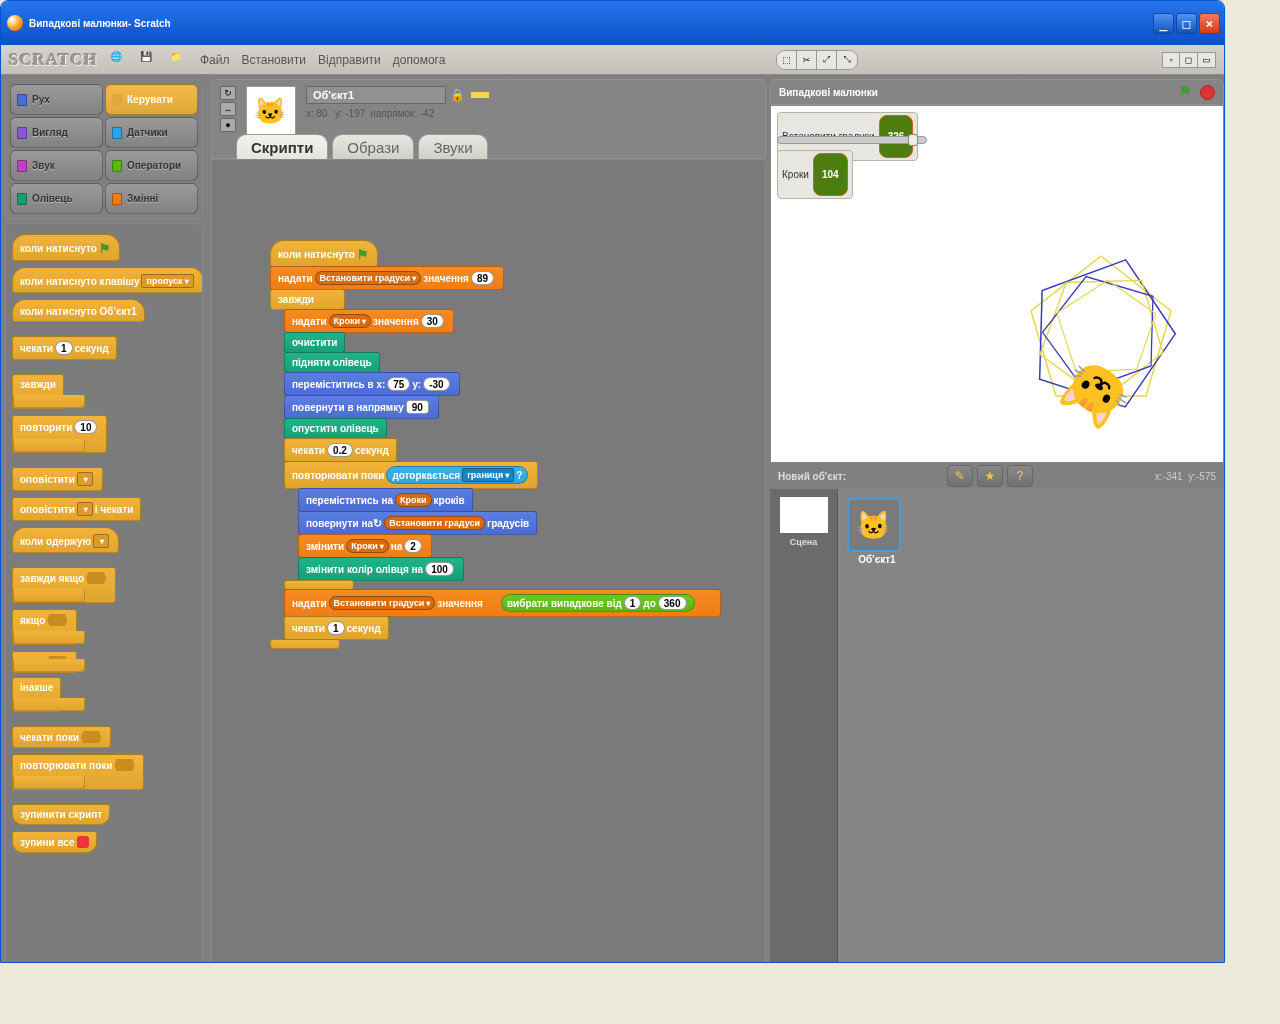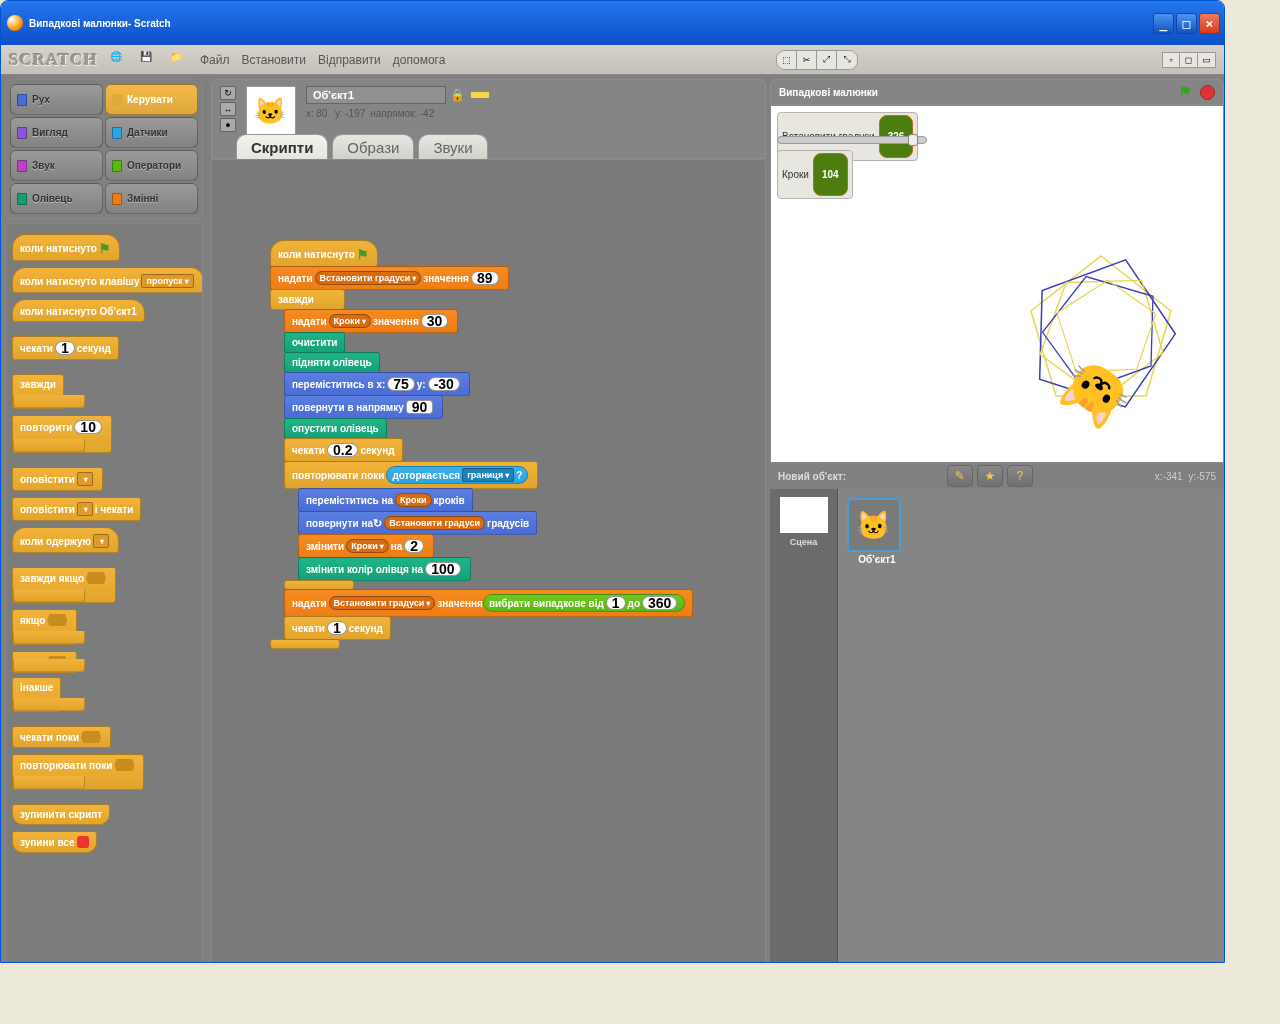--- a/index.html
+++ b/index.html
@@ -50,21 +50,21 @@
 .blk { display: inline-flex; align-items: center; padding: 4px 7px; border-radius: 3px; color: #fff; font-size: 10px; font-weight: bold; white-space: nowrap; position: relative; cursor: grab; border:1px solid rgba(0,0,0,.25); }
 .blk.hat { border-radius: 14px 14px 3px 3px; padding-top: 6px; }
 .blk.c-shape { padding-bottom: 18px; }
 .blk.c-shape::after { content:''; position:absolute; left:0; bottom:0; height:12px; width:70px; background:inherit; border-radius:0 0 3px 3px; border:1px solid rgba(0,0,0,.2); border-top:none; }
 .control { background: linear-gradient(#f2b33a, #e0a52d); }
 .motion { background: linear-gradient(#5b7ee0, #4a6cd4); }
 .pen { background: linear-gradient(#1eb48a, #17a078); }
 .operators { background: linear-gradient(#6ec91d, #5cb712); }
 .variables { background: linear-gradient(#f58b21, #ee7d16); }
 
-.slot { display: inline-flex; align-items:center; background: #fff; color: #000; border-radius: 8px; padding: 0 5px; height: 14px; font-size: 14px; font-weight: bold; margin: 0 2px; border:1px solid rgba(0,0,0,.4); }
+.slot { display: inline-flex; align-items:center; background: #fff; color: #000; border-radius: 8px; padding: 0 5px; height: 14px; font-size: 10px; font-weight: bold; margin: 0 2px; border:1px solid rgba(0,0,0,.4); }
 .dropdown { background: #de9b2a; color: #fff; border-radius: 2px; padding: 0 4px; height: 14px; display:inline-flex; align-items:center; font-size:9px; margin:0 2px; border:1px solid rgba(0,0,0,.3); }
 .dropdown.var { background: #d86c10; border-radius: 8px; }
 .dropdown::after { content:'▾'; font-size:8px; margin-left:2px; }
 .dropdown.nodown::after { content:''; margin:0; }
 .hexslot { width: 20px; height: 12px; background: #c78e1f; display:inline-block; margin:0 2px; clip-path: polygon(10% 0, 90% 0, 100% 50%, 90% 100%, 10% 100%, 0 50%); }
 .greenflag { color: #3b9e2d; font-size: 13px; margin: 0 2px; }
 .stopred { width:12px; height:12px; background:#e33; border-radius:3px; display:inline-block; vertical-align:middle; margin-left:3px; }
 
 
 .spritehdr { height: 80px; background: #858585; border:1px solid #909090; border-radius:6px 6px 0 0; margin-top:4px; display:flex; align-items:flex-start; padding:6px 8px; gap:10px; position:relative; }
@@ -362,21 +362,21 @@
             </div>
           <div class="blk pen indent2">
               <span>змінити колір олівця на</span>
               <span class="slot">100</span>
             </div>
           <div class="blk control indent1" style="width:70px;height:10px;padding:0"></div>
           <div class="blk variables indent1">
               <span>надати</span>
               <span class="dropdown var">Встановити градуси</span>
               <span>значення</span>
-            <span class="blk operators" style="padding:1px 5px;border-radius:9px;font-size:9px;margin:0 0">
+            <span class="blk operators" style="padding:1px 5px;border-radius:9px;font-size:9px;margin:0 18px">
                 <span>вибрати випадкове від</span>
                 <span class="slot">1</span>
                 <span>до</span>
                 <span class="slot">360</span>
               </span>
           </div>
           <div class="blk control indent1">
               <span>чекати</span>
               <span class="slot">1</span>
               <span>секунд</span>

